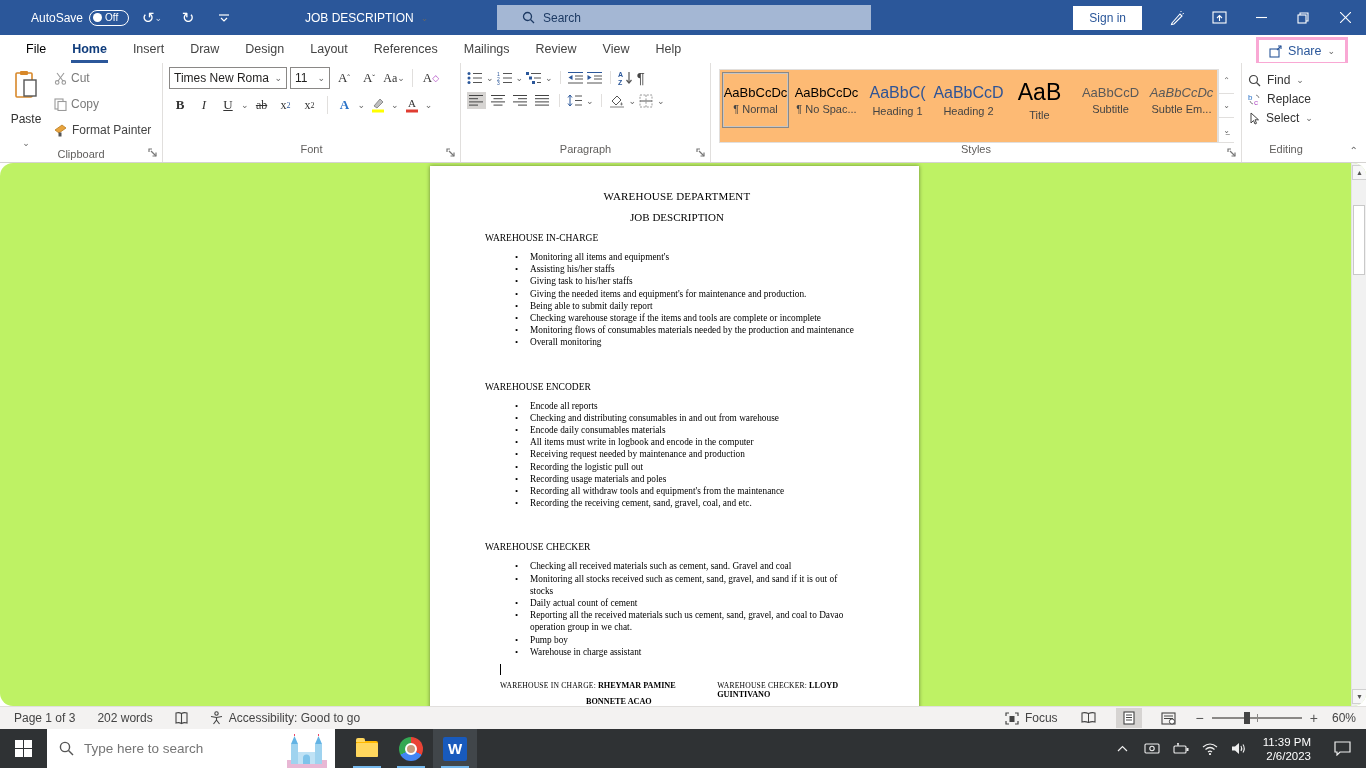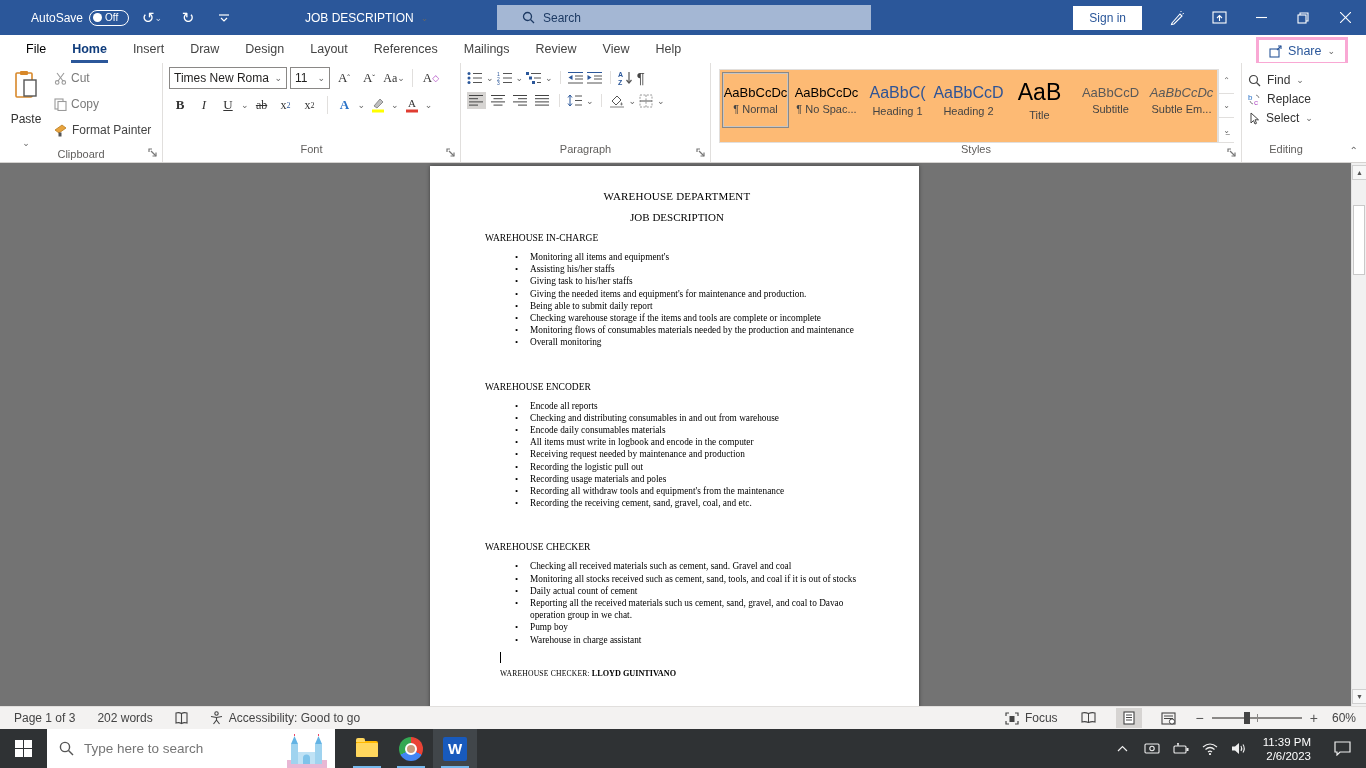--- a/index.html
+++ b/index.html
@@ -51,21 +51,21 @@
   .st-title { font-size:23px; font-weight:400; }
   .st-gray { color:#595959; }
   .st-em { font-style:italic; color:#595959; }
   .st-scroll { width:16px; display:flex; flex-direction:column; border-left:1px solid #e1dfdd; }
   .st-scroll div { flex:1; display:flex; align-items:center; justify-content:center; font-size:8px; color:#666; border-bottom:1px solid #e1dfdd; }
   .edit-col { display:flex; flex-direction:column; gap:5px; padding-top:6px; font-size:12px; color:#333; }
   .edit-item { display:flex; align-items:center; gap:6px; }
   .collapse-chev { position:absolute; right:8px; bottom:6px; font-size:10px; color:#666; }
 
   
-  .docarea { flex:1; background:#737373; position:relative; overflow:hidden; }
+  .docarea { flex:1; background:#bef264; position:relative; overflow:hidden;border-radius:13px; }
   .page { position:absolute; left:430px; top:3px; width:489px; height:560px; background:#fff; box-shadow:0 0 4px rgba(0,0,0,.45); font-family:"Liberation Serif",serif; color:#000; }
   .page-inner { padding:24px 50px 0 55px; }
   .doc-c { text-align:center; font-size:11px; letter-spacing:.2px; }
   .doc-c2 { text-align:center; font-size:11px; margin-top:9px; }
   .doc-h { font-size:9.5px; margin-top:10px; }
   .doc-ul { list-style:none; margin:8px 0 0 30px; }
   .doc-ul li { font-size:9.3px; line-height:12.2px; padding-left:15px; position:relative; max-width:345px; }
   .doc-ul li::before { content:"•"; position:absolute; left:0; font-size:9px; }
   .gap1 { height:23px; }
   .cursor { margin:6px 0 0 15px; width:1px; height:11px; background:#000; }
@@ -556,30 +556,36 @@
           <li>Recording the logistic pull out</li>
           <li>Recording usage materials and poles</li>
           <li>Recording all withdraw tools and equipment's from the maintenance</li>
           <li>Recording the receiving cement, sand, gravel, coal, and etc.</li>
         </ul>
 
         <div class="gap1"></div>
         <div class="doc-h">WAREHOUSE CHECKER</div>
         <ul class="doc-ul">
           <li>Checking all received materials such as cement, sand. Gravel and coal</li>
-          <li>Monitoring all stocks received such as cement, sand, tools, and coal if it is out of stocks</li>
+          <li>Monitoring all stocks received such as cement, sand, gravel, and sand if it is out of stocks</li>
           <li>Daily actual count of cement</li>
           <li>Reporting all the received materials such us cement, sand, gravel, and coal to Davao operation group in we chat.</li>
           <li>Pump boy</li>
           <li>Warehouse in charge assistant</li>
         </ul>
 
         <div class="cursor"></div>
 
         <div class="sigs">
+          <div class="sig-l">
+            <div><span class="sig-lbl">WAREHOUSE IN CHARGE:</span>
+              <span class="sig-name">RHEYMAR PAMINE</span></div>
+            <div class="sig-line2 sig-name">BONNETE ACAO</div>
+
+          </div>
           <div class="sig-r">
             <div><span class="sig-lbl">WAREHOUSE CHECKER:</span>
               <span class="sig-name">LLOYD  GUINTIVANO</span></div>
 
           </div>
         </div>
       </div>
     </div>
 
     <div class="vscroll">

